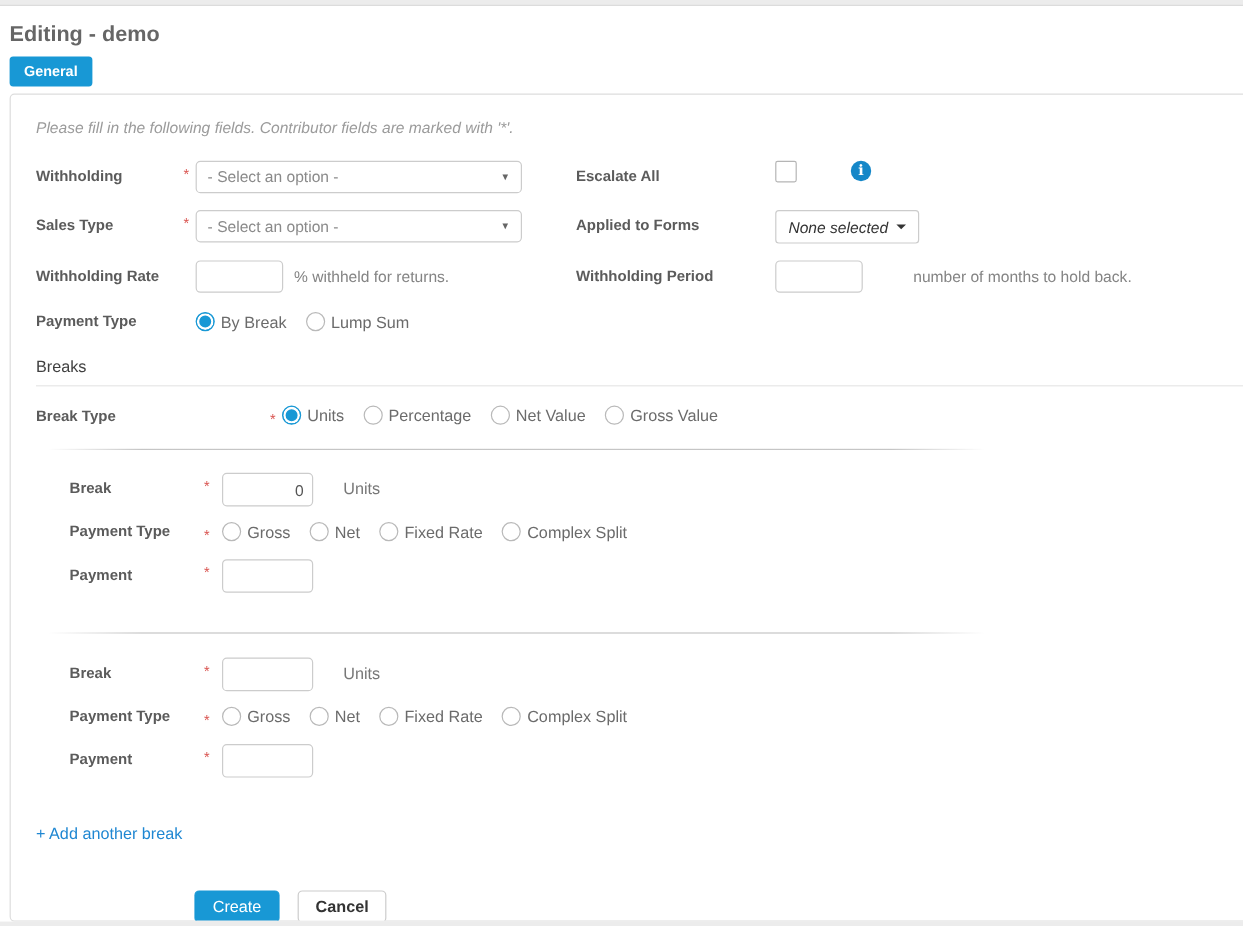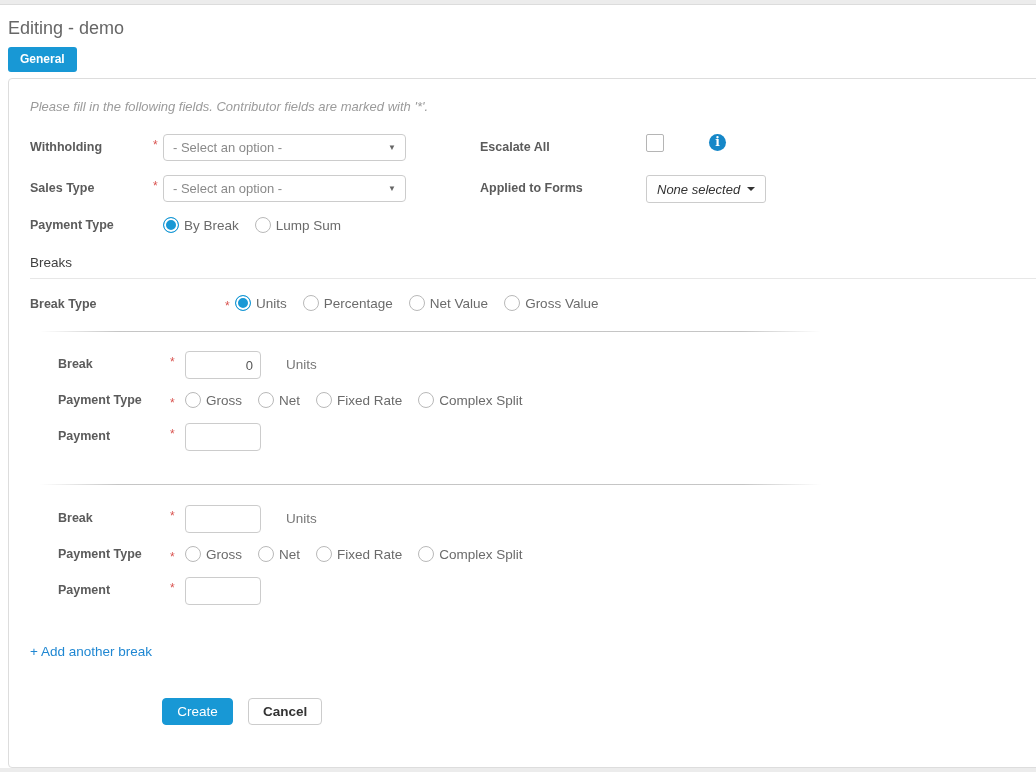--- a/index.html
+++ b/index.html
@@ -1,37 +1,37 @@
 <!DOCTYPE html>
 <html><head>
 <meta charset="utf-8">
 <style>
   * { box-sizing: border-box; margin: 0; padding: 0; }
   html, body { width: 1036px; height: 772px; overflow: hidden; background: #fff;
     font-family: "Liberation Sans", sans-serif; }
   .topbar { height: 5px; background: #ececec; border-bottom: 1px solid #dcdcdc; }
   .bottombar { position: absolute; left: 0; bottom: 0; width: 1036px; height: 4px; background: #ececec; }
 
-  h1.page-title { margin: 13px 0 8px 8px; font-size: 18px; font-weight: 400; color: #666; }
+  h1.page-title { margin: 13px 0 8px 8px; font-size: 18px; font-weight: 700; color: #666; }
   .tab { display: inline-block; margin-left: 8px; margin-bottom: 6px; background: #1898d5;
     color: #fff; font-size: 12px; font-weight: 700; padding: 5px 12px 6px 12px; border-radius: 3px; cursor: pointer; }
 
   .panel { position: relative; margin-left: 8px; width: 1034px; height: 690px; overflow: hidden;
     border: 1px solid #ddd; border-radius: 4px; background: #fff; padding: 20px 20px 0 21px; }
 
   .hint { font-style: italic; color: #9b9b9b; font-size: 13px; margin-bottom: 20px; }
 
   .frow { display: flex; margin-bottom: 14px; align-items: flex-start; }
   .fcol-left { display: flex; width: 450px; align-items: flex-start; }
   .fcol-right { display: flex; align-items: flex-start; gap: 33px; }
   .flbl { display: inline-block; width: 123px; font-size: 12.5px; font-weight: 700; color: #5b5b5b; padding-top: 6px; }
   .fcol-right .flbl { width: 133px; }
   .ast { width: 10px; color: #d9534f; font-size: 12px; padding-top: 4px; }
 
-  .select { width: 243px; height: 27px; border: 1px solid #ccc; border-radius: 4px; background: #fff;
+  .select { width: 272px; height: 27px; border: 1px solid #ccc; border-radius: 4px; background: #fff;
     display: flex; align-items: center; justify-content: space-between; padding: 0 9px; cursor: pointer; }
   .sel-text { color: #8a8a8a; font-size: 13px; }
   .sel-caret { color: #666; font-size: 8px; }
 
   .tinput { width: 73px; height: 27px; border: 1px solid #ccc; border-radius: 4px; font-size: 13px;
     padding: 0 7px; color: #555; outline: none; font-family: "Liberation Sans", sans-serif; }
   .suffix { color: #848484; font-size: 13px; padding-top: 6px; margin-left: 9px; }
 
   .radio { display: inline-flex; align-items: center; margin-right: 16px; cursor: pointer; }
   .rcircle { width: 16px; height: 16px; border-radius: 50%; border: 1px solid #b9b9b9; background: #fff; margin-right: 5px; flex: none; }
@@ -117,20 +117,33 @@
     <div class="fcol-right">
       <span class="flbl">Applied to Forms</span>
       <button class="ms-btn">
         <span>None selected</span>
         <span class="caret-down"></span>
       </button>
     </div>
   </div>
 
   
+  <div class="frow" style="margin-bottom:16px;">
+    <div class="fcol-left">
+      <span class="flbl">Withholding Rate</span>
+      <span class="ast"></span>
+      <input class="tinput" value="" style="">
+      <span class="suffix">% withheld for returns.</span>
+    </div>
+    <div class="fcol-right">
+      <span class="flbl">Withholding Period</span>
+      <input class="tinput" value="" style="">
+      <span class="suffix">number of months to hold back.</span>
+    </div>
+  </div>
 
   
   <div class="frow radio-row" style="margin-bottom:22px;">
     <div class="fcol-left">
       <span class="flbl">Payment Type</span>
       <span class="ast"></span>
       <span class="radio selected">
         <span class="rcircle"></span>
         <span class="rlabel">By Break</span>
       </span>

